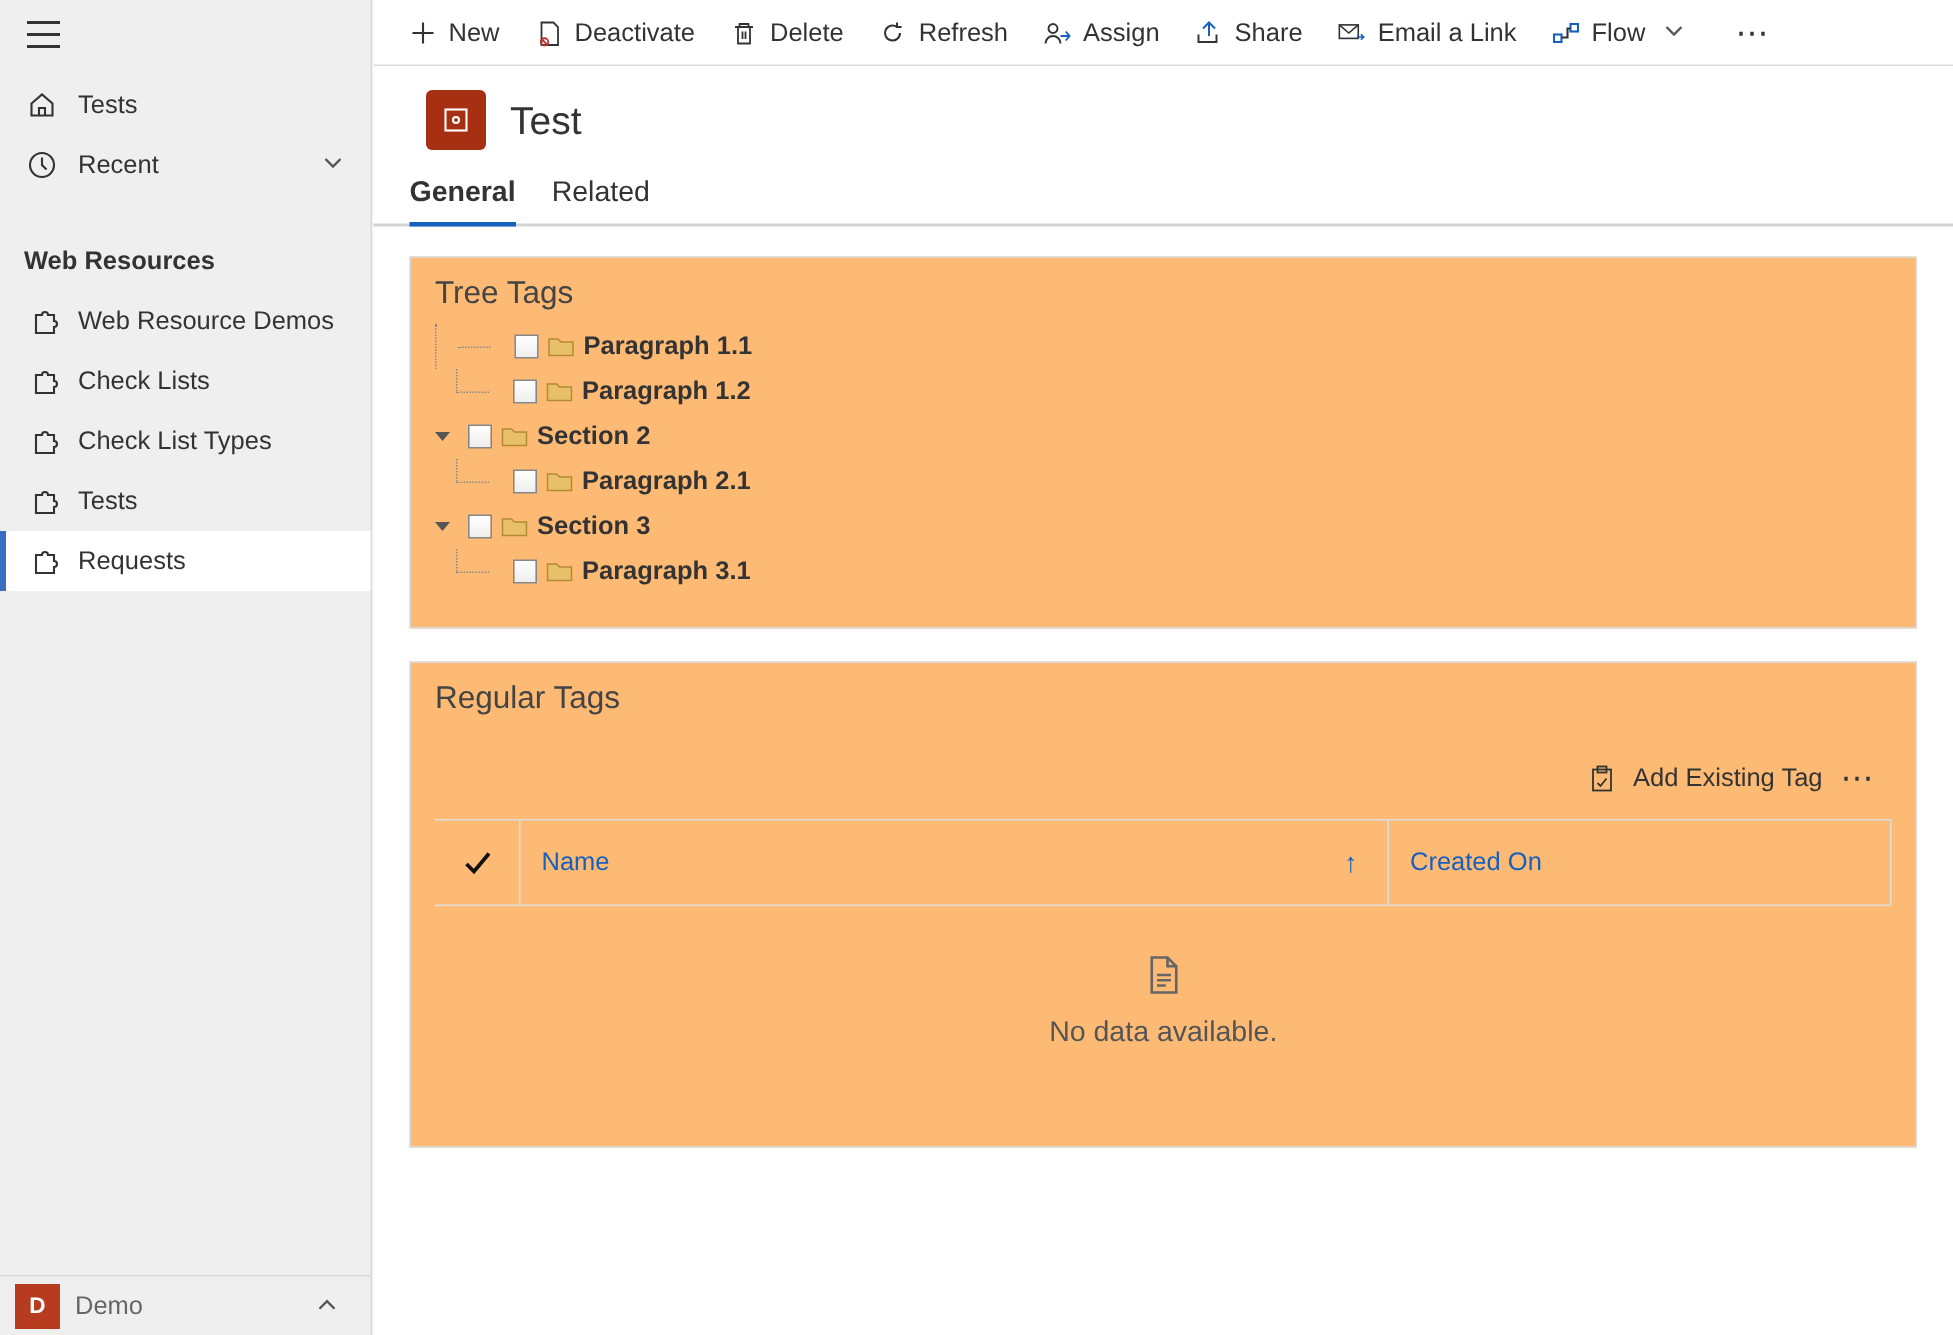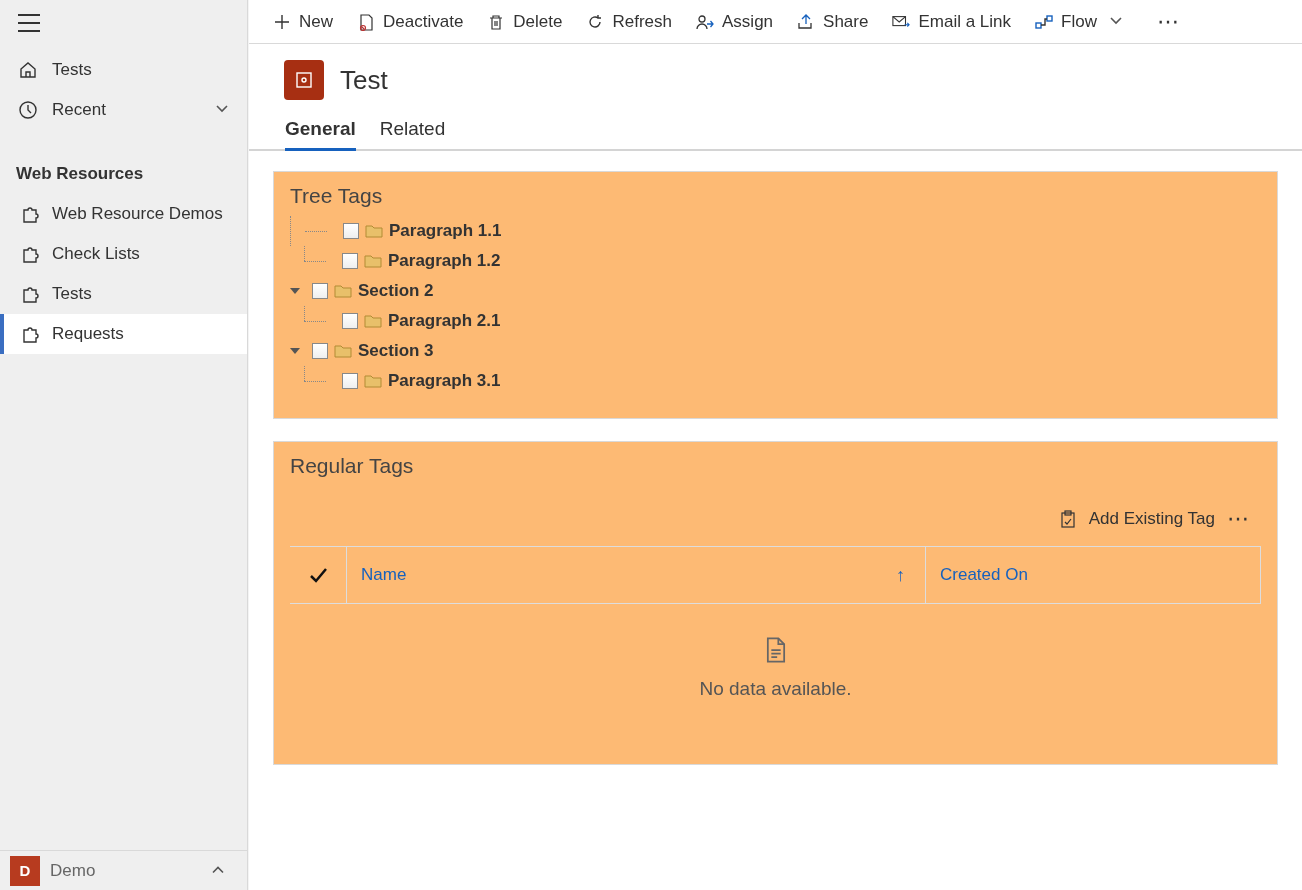--- a/index.html
+++ b/index.html
@@ -175,21 +175,21 @@
     color:#fff;
   }
   .header .title {
     font-size: 26px;
     color:#333;
   }
 
   .tab-row {
     display:flex;
     gap: 24px;
-    padding-left: 36px;
+    padding-left: 24px;
     border-bottom: 2px solid #d4d4d4;
   }
   .tab {
     font-size: 19px;
     padding: 4px 0 8px 0;
     cursor:pointer;
     color:#333;
     border-bottom: 3px solid transparent;
     margin-bottom: -2px;
   }
@@ -385,20 +385,28 @@
 
     <div class="resource-item">
       <span class="puzzle">
         <svg viewBox="0 0 20 20" width="20" height="20" fill="none" stroke="#333" stroke-width="1.4">
           <path d="M4 6 H8 A2 2 0 1 1 12 6 H16 V10 A2 2 0 1 1 16 14 V18 H4 Z"></path>
         </svg>
       </span>
       <span>Check Lists</span>
     </div>
 
+    <div class="resource-item">
+      <span class="puzzle">
+        <svg viewBox="0 0 20 20" width="20" height="20" fill="none" stroke="#333" stroke-width="1.4">
+          <path d="M4 6 H8 A2 2 0 1 1 12 6 H16 V10 A2 2 0 1 1 16 14 V18 H4 Z"></path>
+        </svg>
+      </span>
+      <span>Check List Types</span>
+    </div>
 
     <div class="resource-item">
       <span class="puzzle">
         <svg viewBox="0 0 20 20" width="20" height="20" fill="none" stroke="#333" stroke-width="1.4">
           <path d="M4 6 H8 A2 2 0 1 1 12 6 H16 V10 A2 2 0 1 1 16 14 V18 H4 Z"></path>
         </svg>
       </span>
       <span>Tests</span>
     </div>
 

